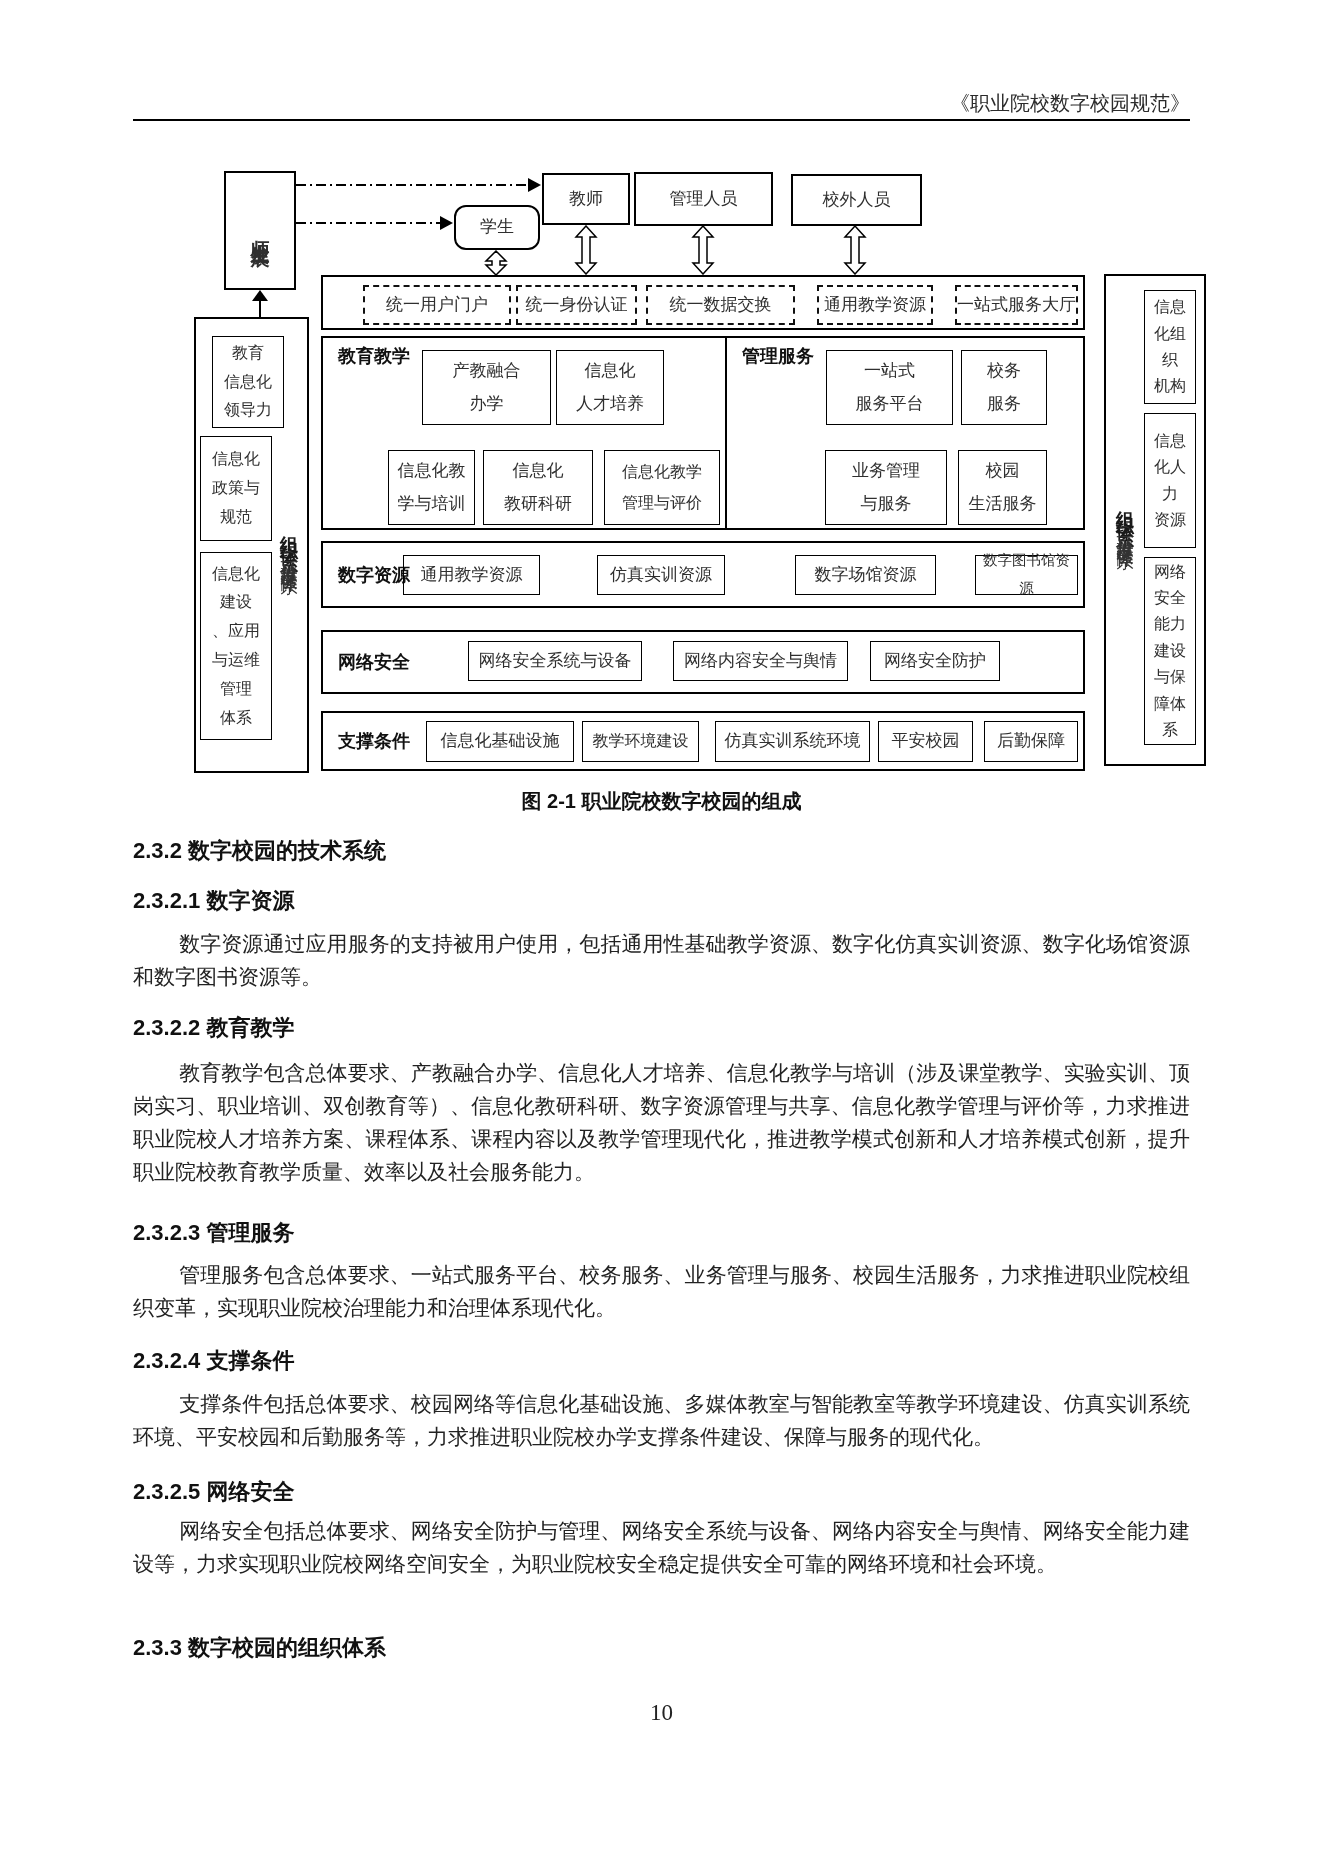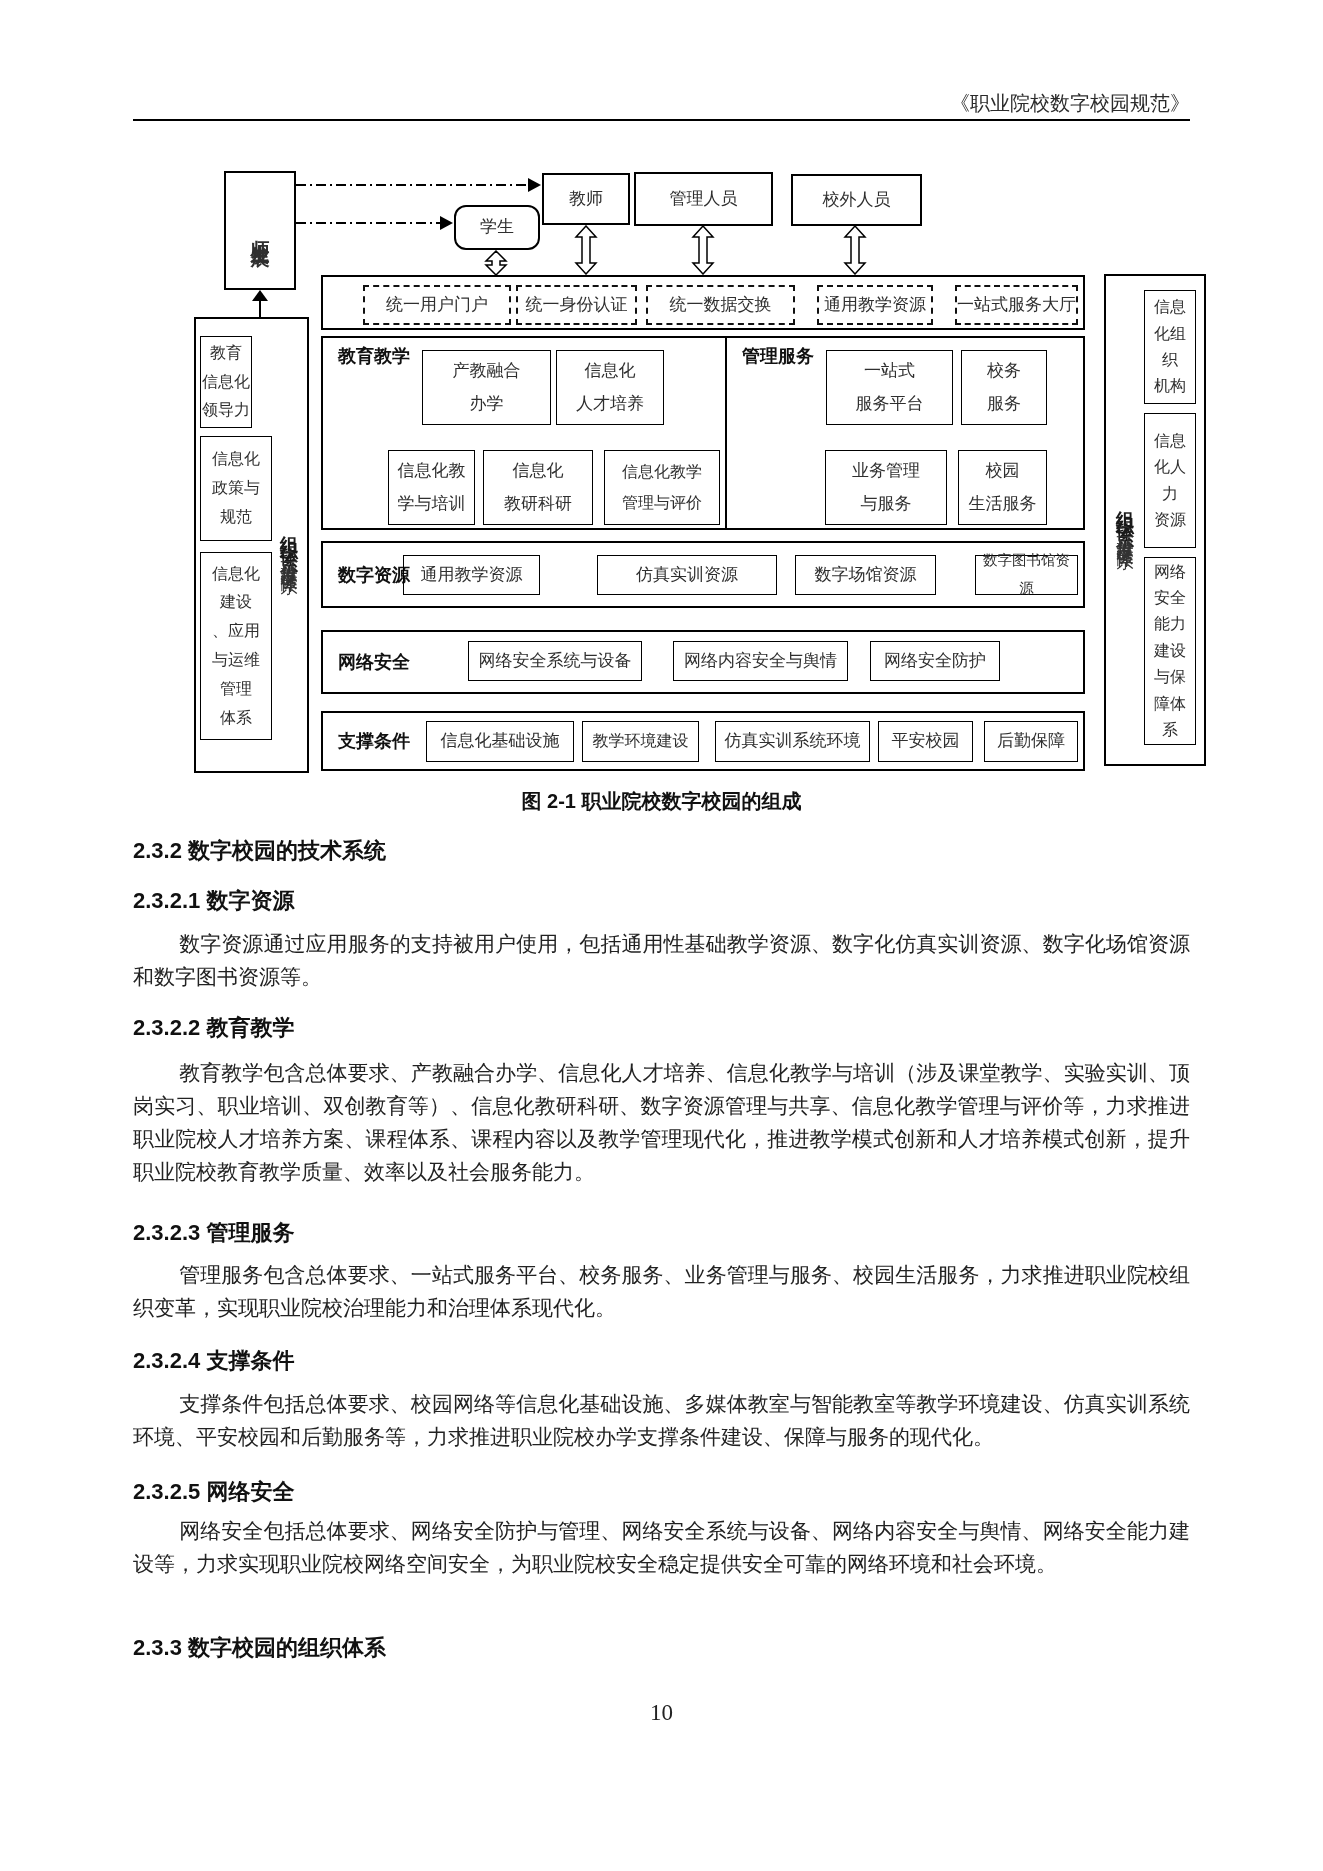--- a/index.html
+++ b/index.html
@@ -67,21 +67,21 @@
     <path d="M12 1 L22 12 L16 12 L16 38 L22 38 L12 49 L2 38 L8 38 L8 12 L2 12 Z" fill="#fff" stroke="#000" stroke-width="1.5"></path>
   </svg>
   <svg class="abs" style="left:843px;top:225px;" width="24" height="50" viewBox="0 0 24 50">
     <path d="M12 1 L22 12 L16 12 L16 38 L22 38 L12 49 L2 38 L8 38 L8 12 L2 12 Z" fill="#fff" stroke="#000" stroke-width="1.5"></path>
   </svg>
 
   <div class="abs up-head" style="left:252px;top:290px;"></div>
   <div class="abs up-shaft" style="left:259px;top:300px;height:17px;"></div>
 
   <div class="abs panel" style="left:194px;top:317px;width:115px;height:456px;"></div>
-  <div class="abs b thin sidebox" style="left:200px;top:336px;width:52px;height:92px;">教育
+  <div class="abs b thin sidebox" style="left:212px;top:336px;width:72px;height:92px;">教育
 信息化
 领导力</div>
   <div class="abs b thin sidebox" style="left:200px;top:436px;width:72px;height:105px;">信息化
 政策与
 规范</div>
   <div class="abs b thin sidebox" style="left:200px;top:552px;width:72px;height:188px;">信息化
 建设
 、应用
 与运维
 管理
@@ -117,21 +117,21 @@
   <div class="abs b thin" style="left:961px;top:350px;width:86px;height:75px;">校务
 服务</div>
   <div class="abs b thin" style="left:825px;top:450px;width:122px;height:75px;">业务管理
 与服务</div>
   <div class="abs b thin" style="left:958px;top:450px;width:89px;height:75px;">校园
 生活服务</div>
 
   <div class="abs panel" style="left:321px;top:541px;width:764px;height:67px;"></div>
   <div class="abs lbl" style="left:338px;top:563px;">数字资源</div>
   <div class="abs b thin" style="left:403px;top:555px;width:137px;height:40px;">通用教学资源</div>
-  <div class="abs b thin" style="left:597px;top:555px;width:180px;height:40px;">仿真实训资源</div>
+  <div class="abs b thin" style="left:597px;top:555px;width:128px;height:40px;">仿真实训资源</div>
   <div class="abs b thin" style="left:795px;top:555px;width:141px;height:40px;">数字场馆资源</div>
   <div class="abs b thin" style="left:975px;top:555px;width:103px;height:40px;font-size:14.5px;">数字图书馆资源</div>
 
   <div class="abs panel" style="left:321px;top:630px;width:764px;height:64px;"></div>
   <div class="abs lbl" style="left:338px;top:650px;">网络安全</div>
   <div class="abs b thin" style="left:468px;top:641px;width:174px;height:40px;">网络安全系统与设备</div>
   <div class="abs b thin" style="left:673px;top:641px;width:175px;height:40px;">网络内容安全与舆情</div>
   <div class="abs b thin" style="left:870px;top:641px;width:130px;height:40px;">网络安全防护</div>
 
   <div class="abs panel" style="left:321px;top:711px;width:764px;height:60px;"></div>

